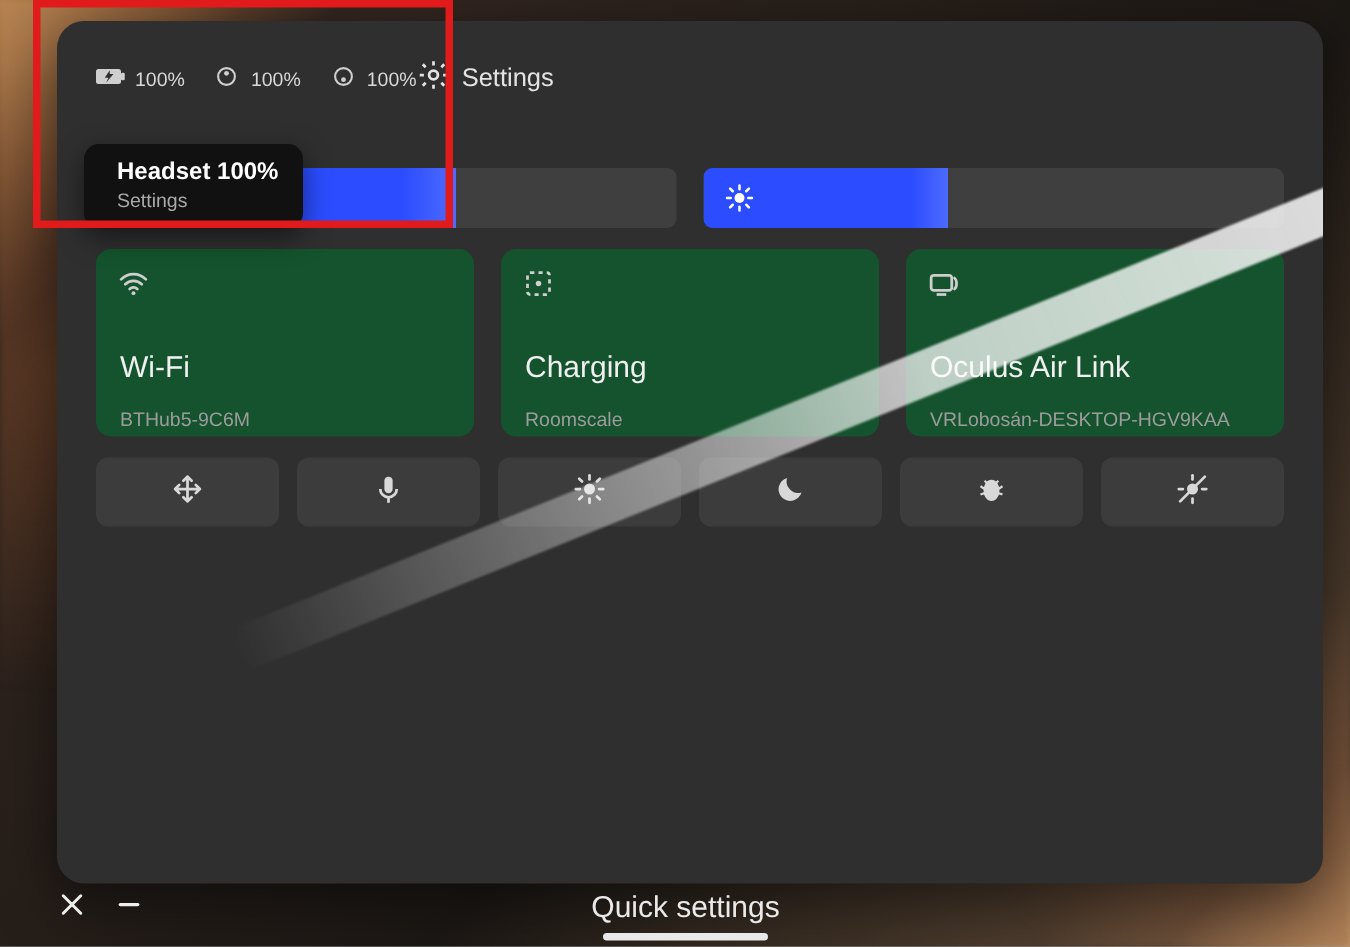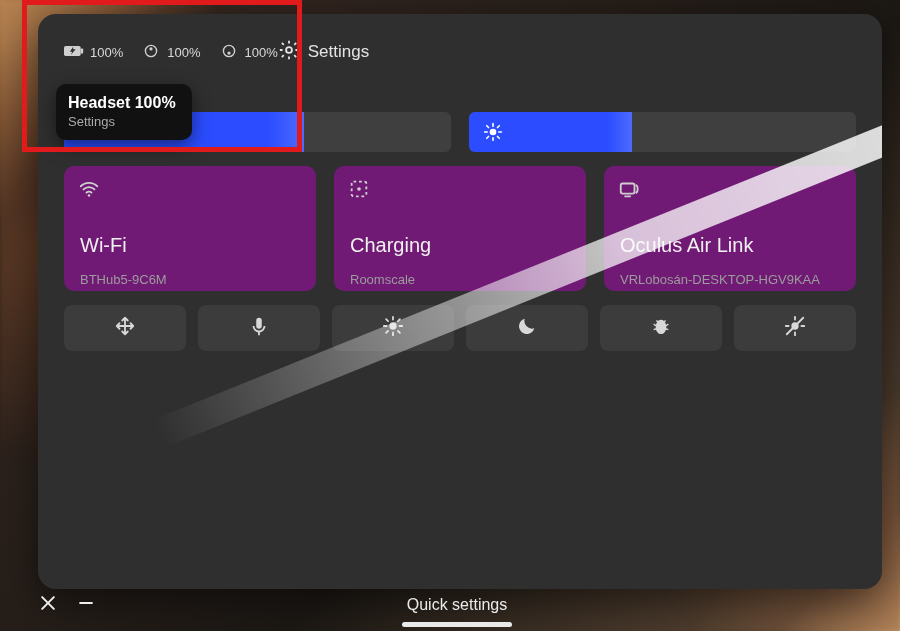--- a/index.html
+++ b/index.html
@@ -31,22 +31,22 @@
   .header { display:flex; align-items:center; justify-content:flex-start; height:40px; }
   .battery-group { display:flex; gap:18px; align-items:center; font-size:13px; color:#d9d9d9;}
   .bstat { display:flex; align-items:center; gap:6px; }
   .bstat svg { width:20px; height:14px; }
   .date { font-size:17px; color:#d0d0d0; }
   .settings { display:flex; align-items:center; gap:8px; font-size:17px; color:#e3e3e3; cursor:pointer;}
   .settings svg { width:22px; height:22px; }
 
   
   .tooltip {
-    position:absolute; left:18px; top:70px;
-    background:#111; border-radius:10px; padding:10px 16px 11px 12px;
+    position:absolute; left:18px; top:82px;
+    background:#111; border-radius:10px; padding:10px 16px 11px 22px;
     box-shadow:0 6px 18px rgba(0,0,0,.5);
     z-index:5;
   }
   .tooltip h4 { font-size:16px; font-weight:600; color:#fff; }
   .tooltip p { font-size:13px; color:#aaa; margin-top:2px; }
 
   
   .redbox {
     position:absolute; left:22px; top:0px; width:280px; height:152px;
     border:5px solid #e11b1b; z-index:10; pointer-events:none;
@@ -61,21 +61,21 @@
   .slider-fill {
     position:absolute; left:0; top:0; bottom:0;
     background:linear-gradient(90deg,#2b4dff 0%, #2b4dff 85%, #4d6bff 100%);
   }
   .slider-ico { position:absolute; left:14px; top:50%; transform:translateY(-50%); color:#d8d8d8; }
   .slider-ico svg { width:20px; height:20px; display:block; }
 
   
   .cards { display:flex; gap:18px; margin-top:14px; }
   .card {
-    flex:1 1 0; height:125px; background:#701a75; border-radius:10px;
+    flex:1 1 0; height:125px; background:#14532d; border-radius:10px;
     padding:14px 16px 12px 16px; position:relative; cursor:pointer;text-align:center;
   }
   .card .corner-ico { position:absolute; left:14px; top:12px; color:#cfcfcf; }
   .card .corner-ico svg { width:22px; height:22px; }
   .card h3 { position:absolute; left:16px; bottom:34px; font-size:20px; font-weight:500; color:#f0f0f0;}
   .card p  { position:absolute; left:16px; bottom:4px; font-size:13px; color:#9c9c9c;}
 
   
   .qbuttons { display:flex; gap:12px; margin-top:14px; }
   .qbtn { flex:1 1 0; height:46px; background:#3c3c3c; border-radius:8px;
@@ -93,21 +93,21 @@
     z-index:6; pointer-events:none;
   }
 
   
   .dock {
     position:absolute; left:32px; right:18px; bottom:6px; height:40px;
     display:flex; align-items:center; color:#eee;
   }
   .dock-left { display:flex; gap:18px; align-items:center; margin-left:6px;}
   .dock-left svg { width:20px; height:20px; }
-  .dock-title { position:absolute; left:50%; transform:translateX(-50%); font-size:16px; color:#eaeaea;}
+  .dock-title { position:absolute; left:50%; transform:translateX(-50%); font-size:20px; color:#eaeaea;}
   .handle { position:absolute; left:50%; bottom:-2px; transform:translateX(-50%); width:110px; height:5px; background:#e9e9e9; border-radius:3px;}
 </style>
 </head>
 <body>
 
 <div class="bg-blur"></div>
 
 <div class="redbox"></div>
 
 <div class="panel">

